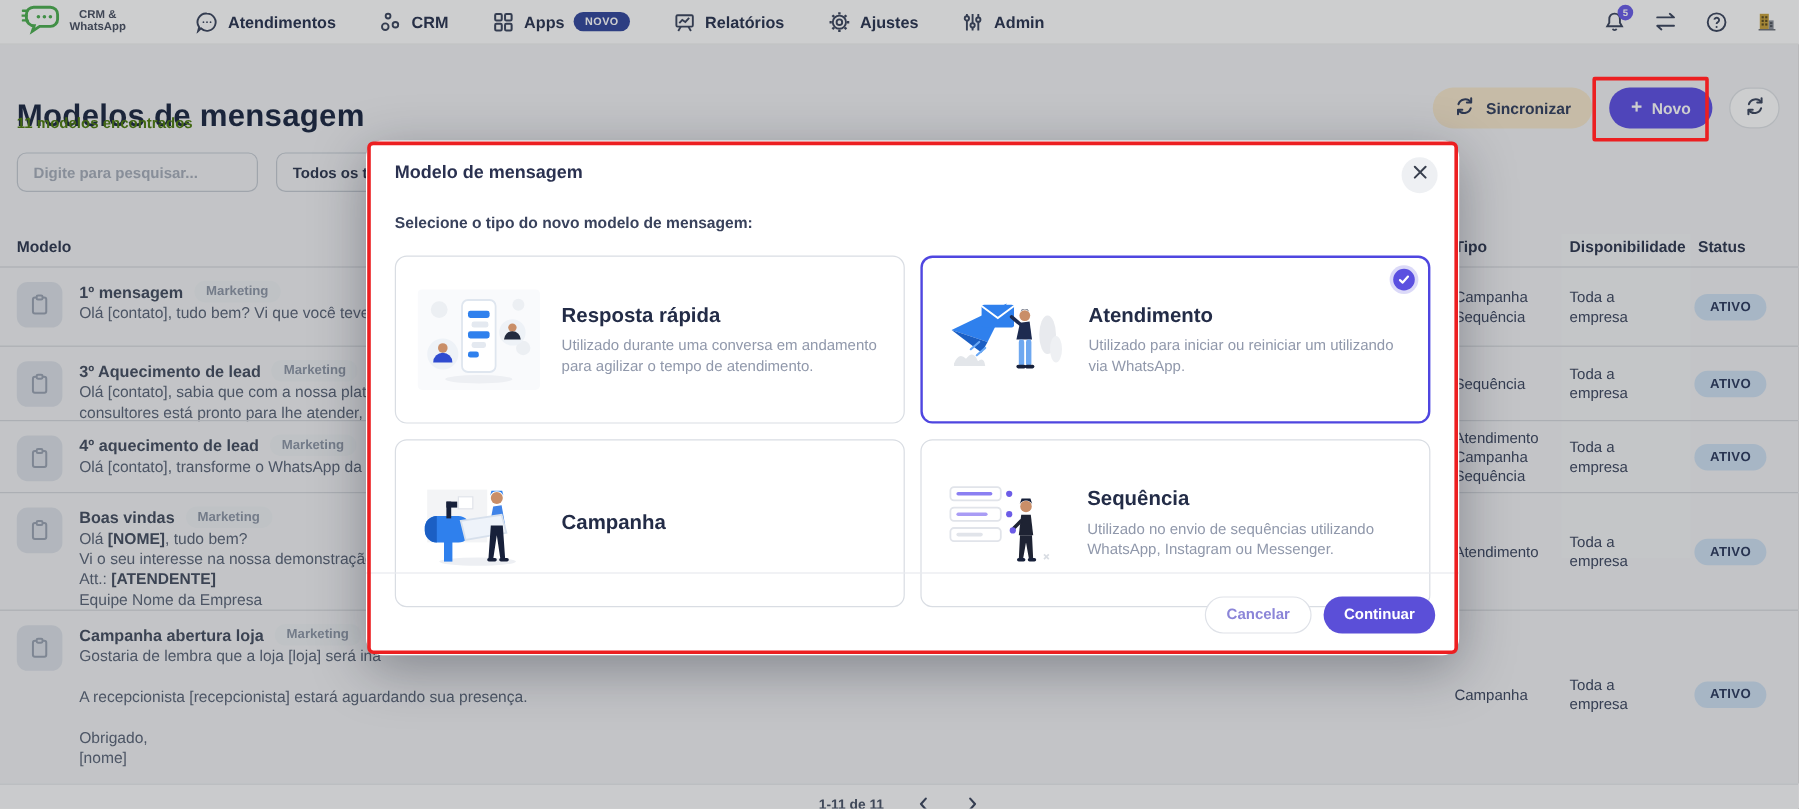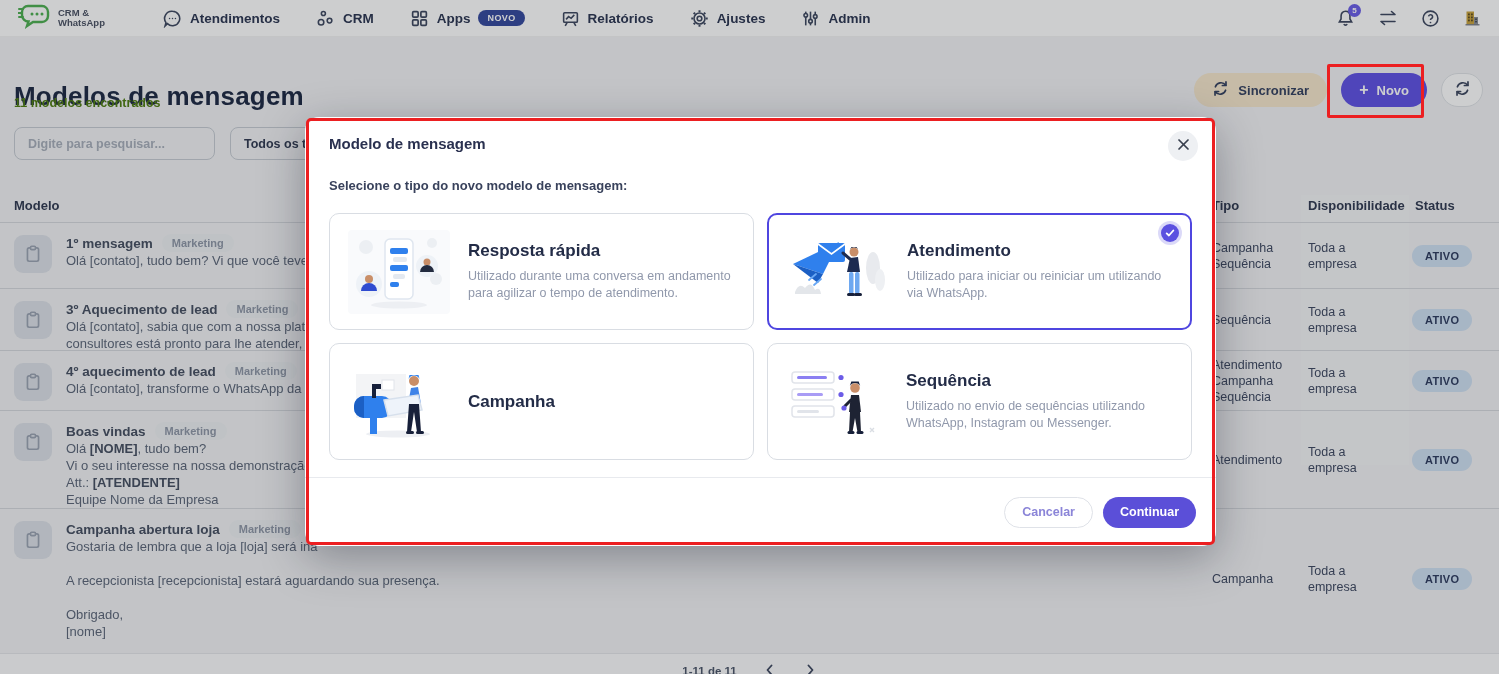--- a/index.html
+++ b/index.html
@@ -6,21 +6,21 @@
   *{box-sizing:border-box;}
   .screen{
     position:relative;width:1499px;height:674px;overflow:hidden;
     background:#f2f3f5;
     font-family:"Liberation Sans","DejaVu Sans",sans-serif;
     color:#2a3450;
   }
   
   .navbar{position:absolute;top:0;left:0;right:0;height:37px;background:#fff;
     display:flex;align-items:center;padding:0 18px;border-bottom:1px solid rgba(0,0,0,.05);z-index:1;}
-  .logo{display:flex;align-items:center;gap:6px;cursor:pointer;}
+  .logo{display:flex;align-items:center;gap:6px;cursor:pointer;text-align:center;}
   .logo-text{font-size:9.5px;font-weight:bold;color:#4a5163;line-height:1.05;}
   .nav-items{display:flex;align-items:center;gap:36px;margin-left:58px;}
   .nav-item{display:flex;align-items:center;gap:8px;font-size:13.5px;font-weight:600;color:#2a3450;cursor:pointer;}
   .nav-item svg{display:block;}
   .nav-badge{background:#33479d;color:#fff;font-size:9px;font-weight:bold;padding:3px 9px;border-radius:9px;letter-spacing:.4px;}
   .nav-right{margin-left:auto;display:flex;align-items:center;gap:23px;}
   .nav-ico{position:relative;cursor:pointer;display:flex;}
   .bell-badge{position:absolute;top:-5px;right:-6px;background:#6a5de8;color:#fff;font-size:8px;font-weight:bold;
     width:13px;height:13px;border-radius:50%;display:flex;align-items:center;justify-content:center;}
   
@@ -69,21 +69,21 @@
   .pager-btn{cursor:pointer;display:flex;margin-top:-2px;}
   
   .overlay{position:absolute;inset:0;background:rgba(28,31,38,.22);z-index:10;}
   .modal{position:absolute;left:305px;top:117px;width:911px;height:429px;background:#fff;border-radius:14px;
     box-shadow:0 12px 45px rgba(18,22,38,.35);z-index:20;padding:18px 24px 0 24px;}
   .modal-title{font-size:15px;font-weight:bold;color:#2a3150;}
   .modal-close{position:absolute;top:14px;right:18px;width:30px;height:30px;border-radius:50%;background:#eef0f3;
     display:flex;align-items:center;justify-content:center;cursor:pointer;}
   .modal-sub{margin-top:26px;font-size:13px;font-weight:600;color:#39425c;}
   .cards{margin-top:20px;display:grid;grid-template-columns:1fr 1fr;gap:13px;}
-  .card{position:relative;border:1px solid #d9dde3;border-radius:10px;height:117px;display:flex;align-items:center;
+  .card{position:relative;border:1px solid #d9dde3;border-radius:10px;height:140px;display:flex;align-items:center;
     gap:18px;padding:0 18px;cursor:pointer;background:#fff;}
   .card.selected{border:2px solid #4f46e0;}
   .card-ill{width:102px;height:84px;flex:0 0 auto;}
   .card-title{font-size:17px;font-weight:600;color:#232c47;}
   .card-desc{margin-top:7px;font-size:12.5px;color:#9098ab;line-height:17px;max-width:300px;}
   .check-badge{position:absolute;top:9px;right:11px;width:18px;height:18px;border-radius:50%;background:#5b50e0;
     box-shadow:0 0 0 3px rgba(91,80,224,.22);display:flex;align-items:center;justify-content:center;}
   .modal-divider{position:absolute;left:0;right:0;bottom:68px;height:1px;background:#e8eaee;}
   .modal-footer{position:absolute;left:0;right:0;bottom:0;height:68px;display:flex;align-items:center;
     justify-content:flex-end;gap:10px;padding:0 20px;}

